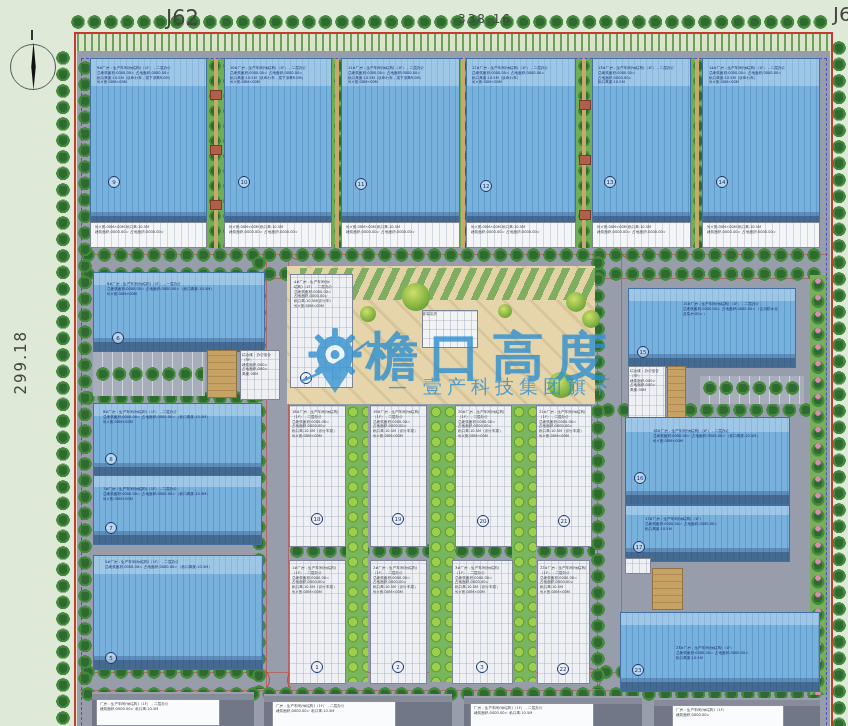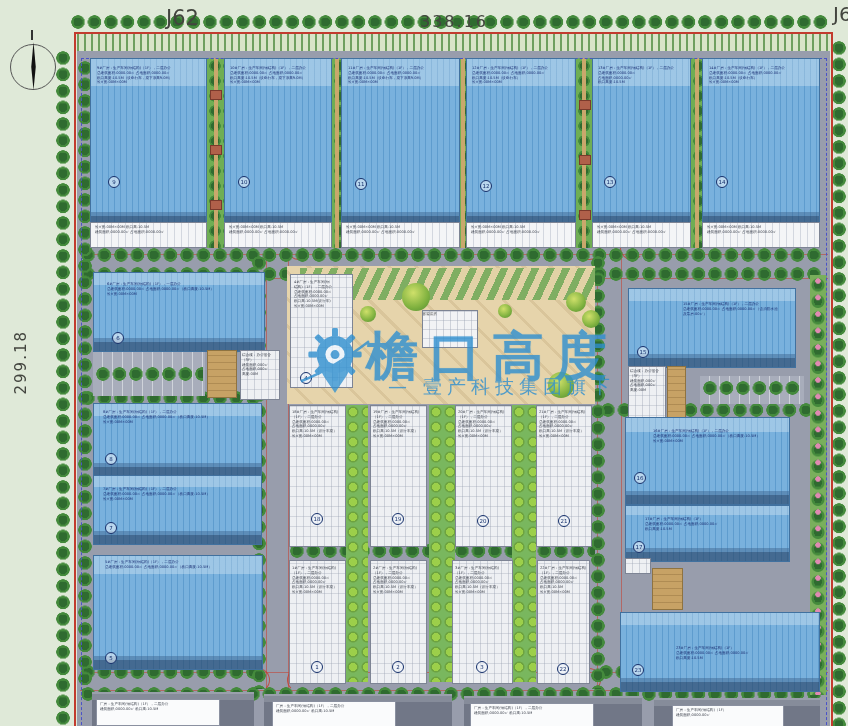--- a/index.html
+++ b/index.html
@@ -517,17 +517,17 @@
     <div class="wm-sub">— 壹产科技集团旗下</div>
   </div>
 
   <div>
     <div class="compass-circle"></div>
     <div class="needle"></div>
     <div class="tick"></div>
   </div>
 
   <div class="lbl" style="left:166px;top:6px;font-size:21px;">J62</div>
-  <div class="lbl" style="left:420px;top:12px;font-size:16px;letter-spacing:2px;">338.16</div>
+  <div class="lbl" style="left:420px;top:12px;font-size:12px;letter-spacing:2px;padding-left:38px;">338.16</div>
   <div class="lbl" style="left:833px;top:2px;font-size:20px;">J6</div>
   <div class="lbl" style="left:12px;top:330px;font-size:15px;writing-mode:vertical-rl;transform:rotate(180deg);letter-spacing:2px;">299.18</div>
 
 </div>
 
 </body></html>

